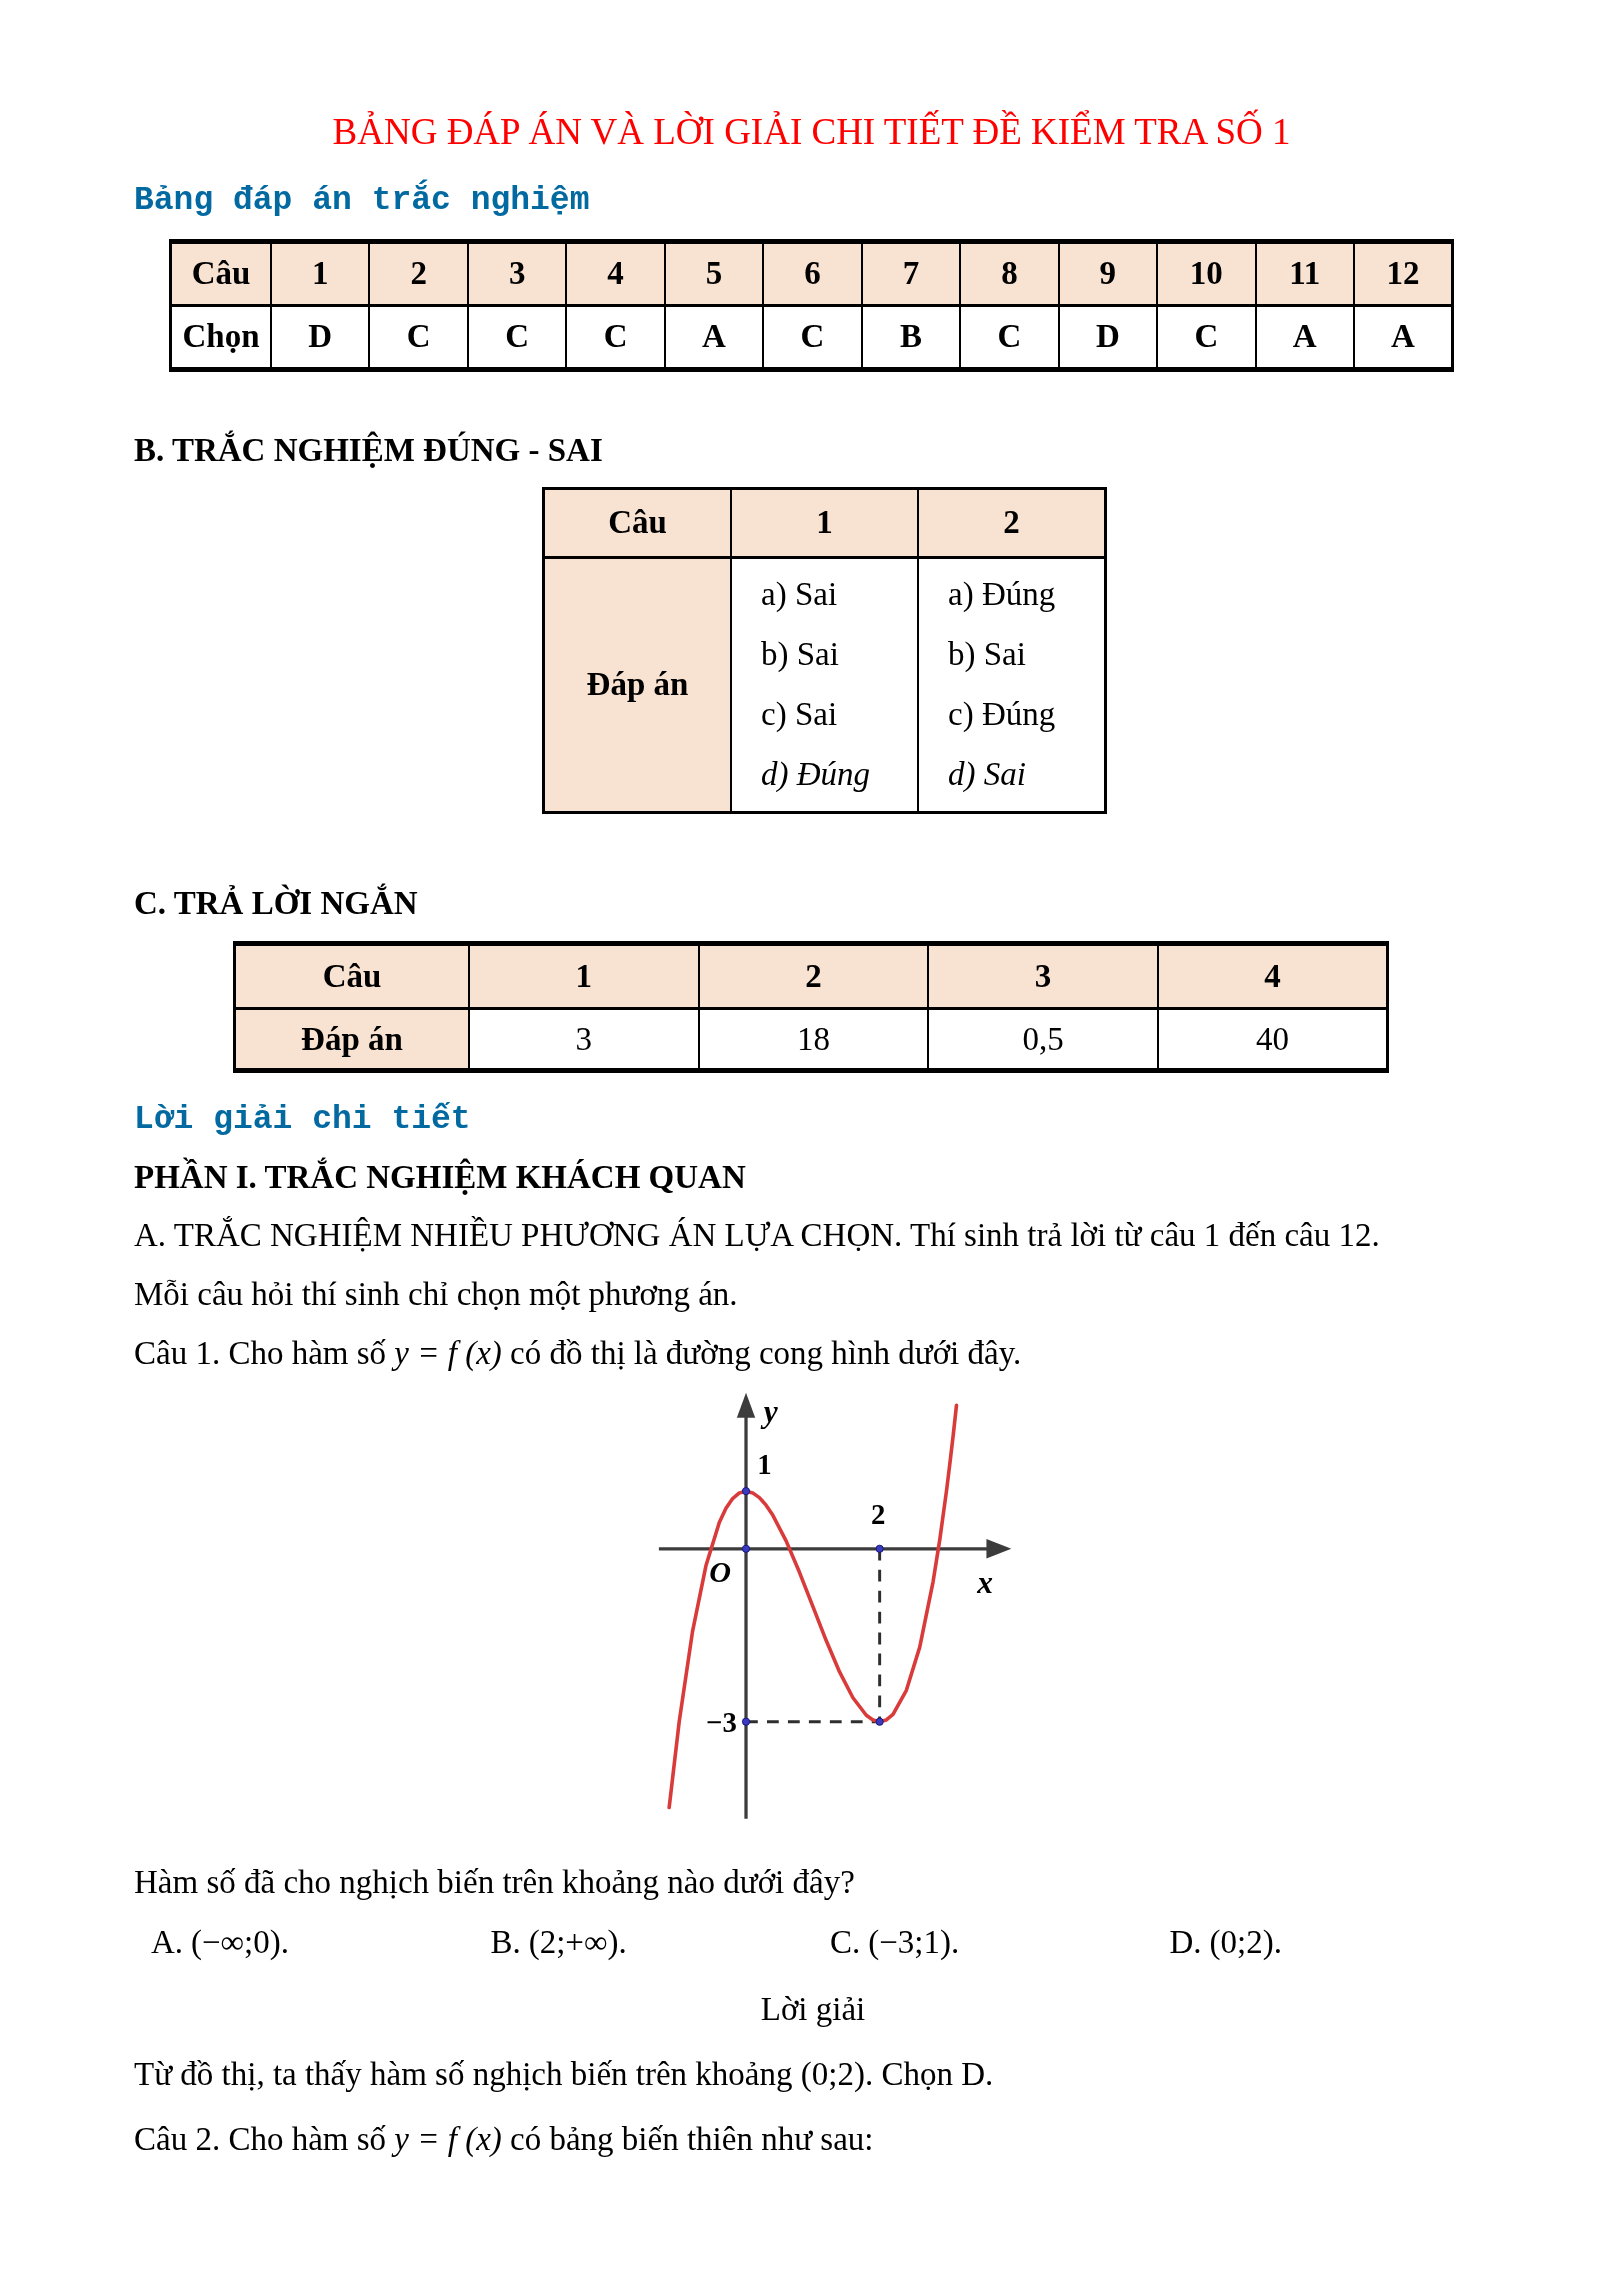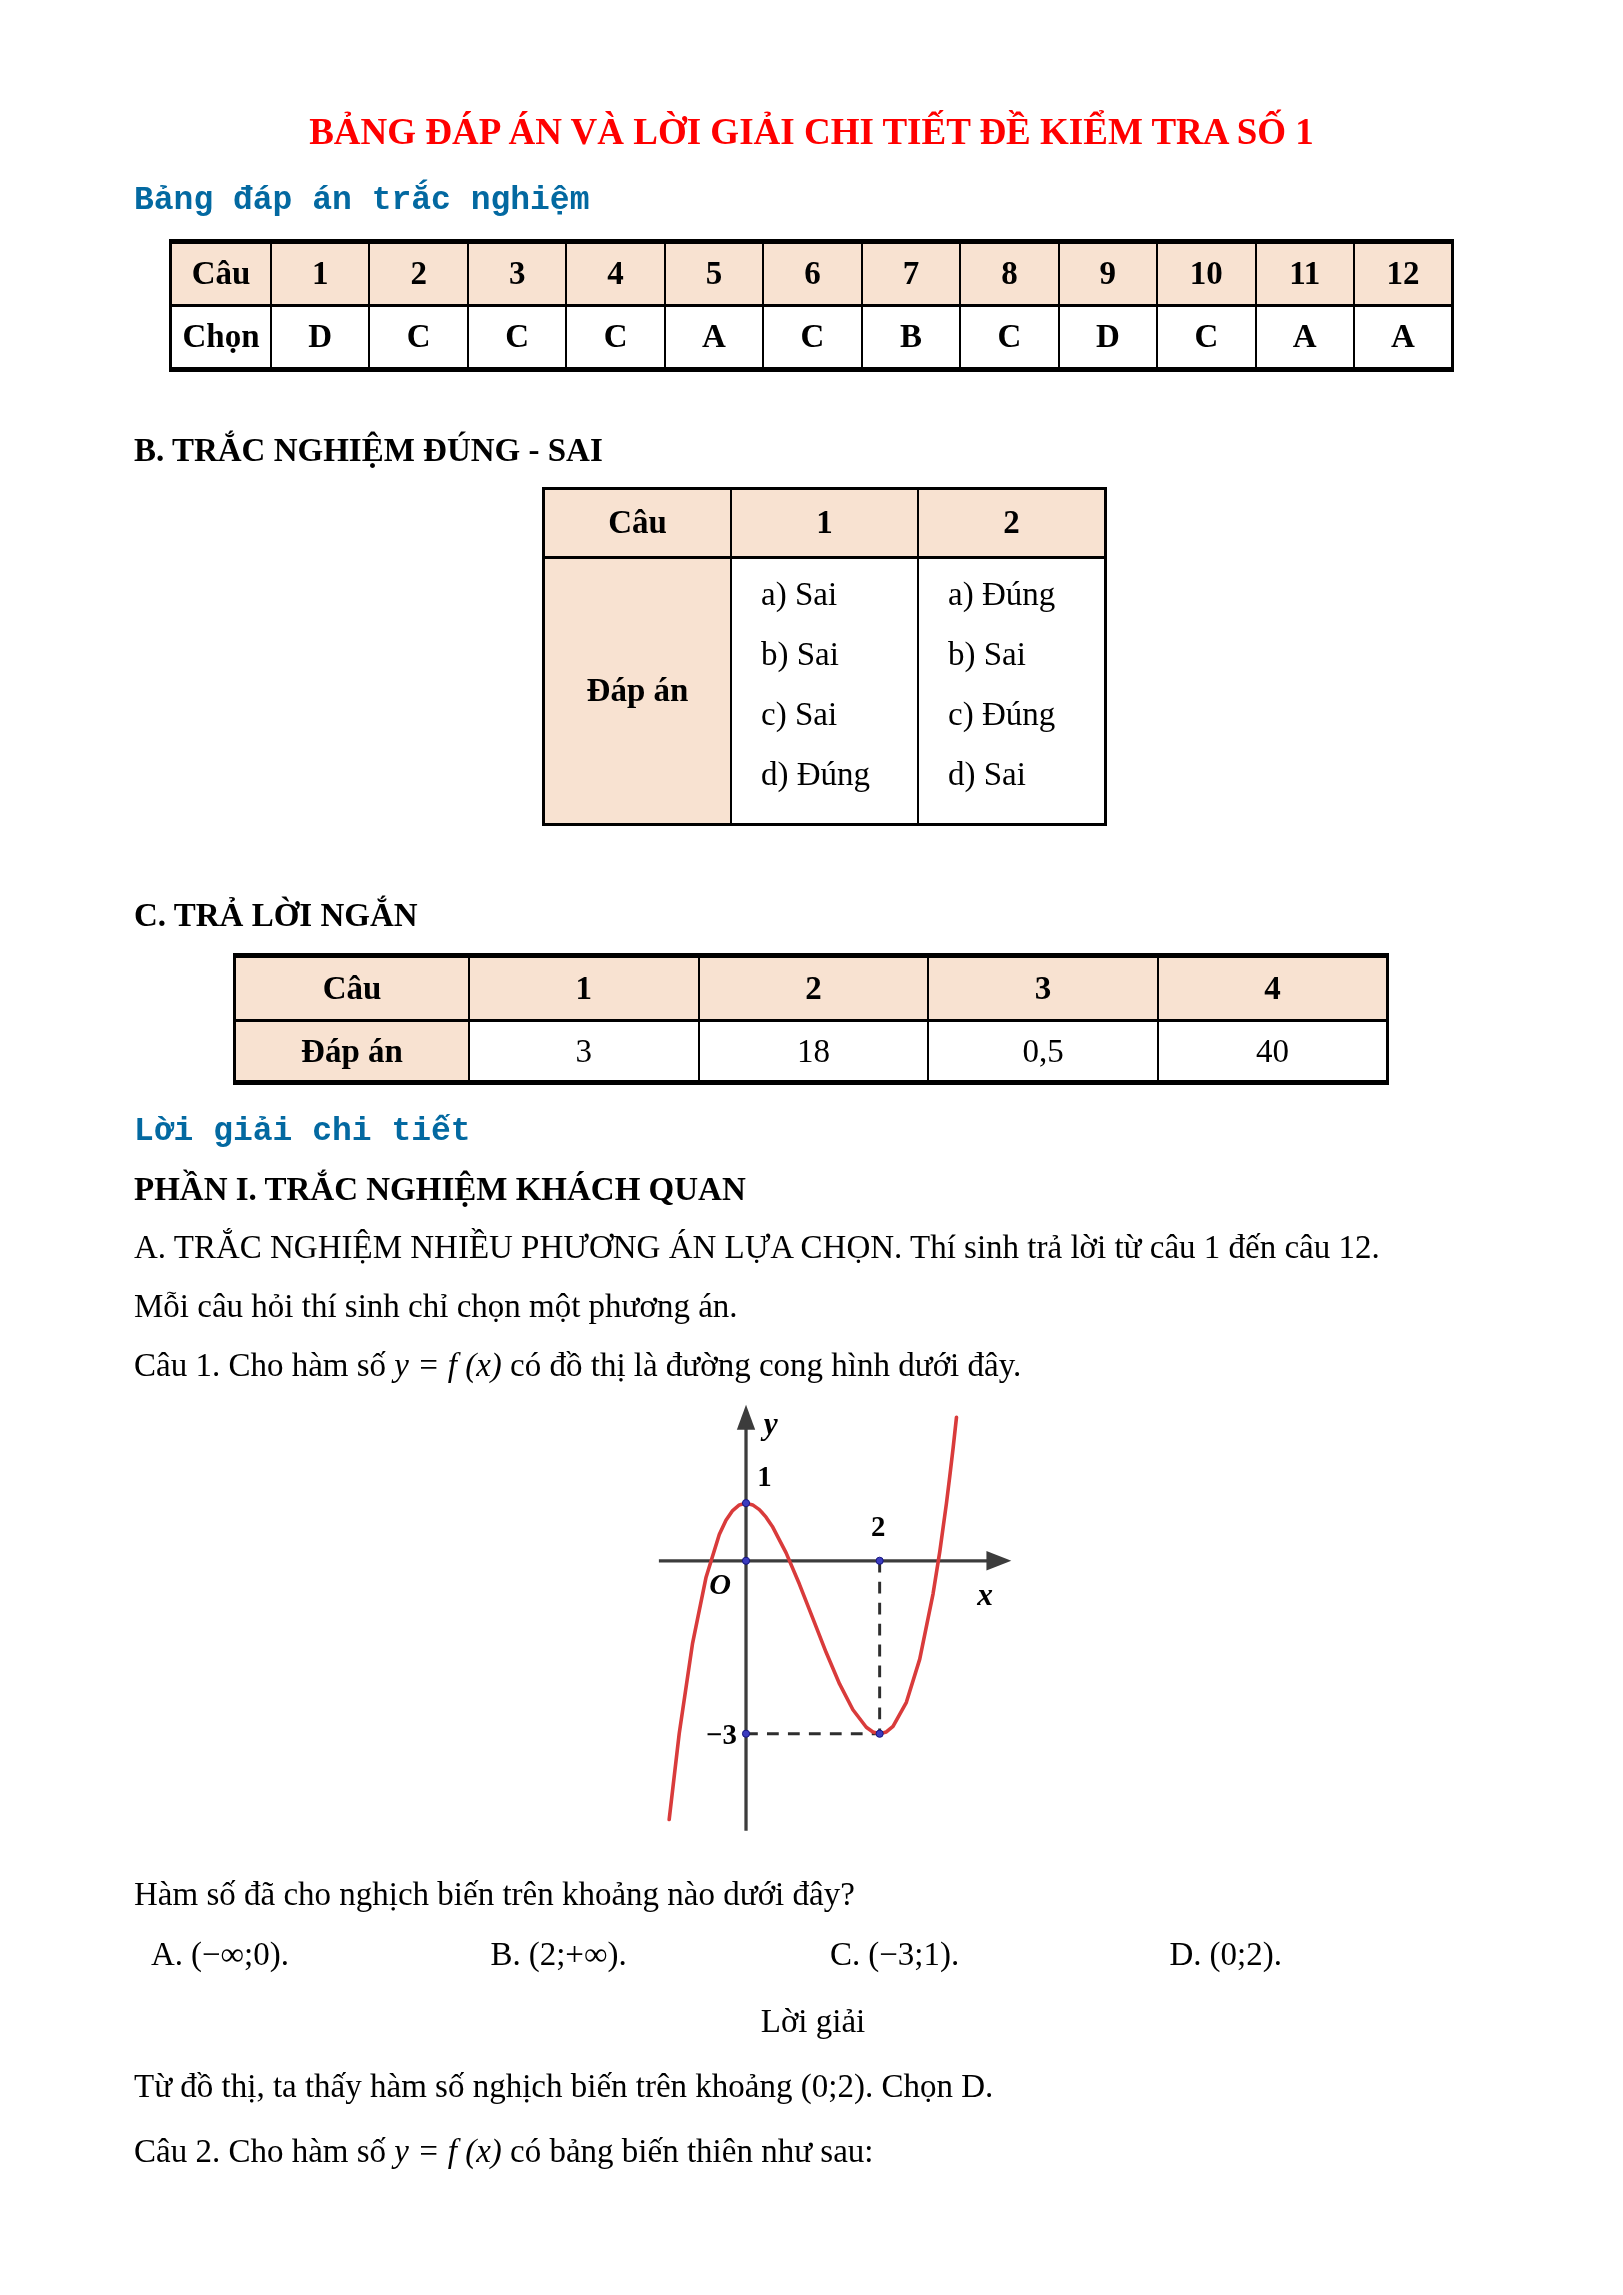--- a/index.html
+++ b/index.html
@@ -1,18 +1,18 @@
 <!DOCTYPE html>
 <html style="font-size:10.5px"><head>
 <meta charset="utf-8">
 <style>
   html,body{margin:0;padding:0;background:#ffffff;}
   .page{position:relative;width:1623px;height:2295px;background:#fff;overflow:hidden;
         font-family:"Liberation Serif","DejaVu Serif",serif;color:#000;font-size:33px;}
-  .title{padding-top:110px;text-align:center;font-weight:bold;font-size:37px;color:#FF0000;}
+  .title{padding-top:110px;text-align:center;font-weight:normal;font-size:37px;color:#FF0000;}
   .content{margin:0 131px 0 134px;}
   .h-blue{margin-top:29px;font-weight:bold;color:#0369a1;font-family:Liberation Mono, monospace;}
   .h-black{margin-top:26px;font-weight:bold;}
   .para{margin:27.5px 0 0 0;line-height:1.15;}
   .math{font-style:italic;}
   b{font-weight:normal;}
 
   table.tbl{border-collapse:collapse;table-layout:fixed;}
   table.tbl td{border:2px solid #000;text-align:center;vertical-align:middle;}
   table.tbl .peach{background:#F8E2D1;}
@@ -21,21 +21,21 @@
   .tbl-a{margin:19.6px 0 0 35px;width:1285px;border:3.9px solid #000;border-top-width:5.2px;border-bottom-width:5.2px;}
   .tbl-a td{height:58px;font-weight:bold;}
   .tbl-a tr.hdr td{border-bottom:3.3px solid #000;}
   .tbl-a td.c0{width:96px;}
 
   .tbl-b{margin:18.3px 0 0 408px;width:548px;border:3.3px solid #000;}
   .tbl-b td{width:183px;}
   .tbl-b tr.hdr td{height:64px;border-bottom:3.3px solid #000;}
   .tbl-b td.tf-cell{text-align:left;vertical-align:middle;padding:17px 6.5px 17px 29px;font-weight:normal;}
   .tbl-b .tf-line{margin:0 0 22px 0;line-height:1.15;}
-  .tbl-b .tf-line:last-child{margin-bottom:12px;}
+  .tbl-b .tf-line:last-child{margin-bottom:0;font-style:italic;}
 
   .tbl-c{margin:19.6px 0 0 99px;width:1156px;border:3.3px solid #000;border-top-width:5.2px;border-bottom-width:5.2px;}
   .tbl-c tr.hdr td{height:59px;border-bottom:3.3px solid #000;}
   .tbl-c td{height:56px;}
   .tbl-c td.c0{width:230px;}
 
   .mt-b{margin-top:60px;}
   .mt-c{margin-top:71px;}
   .mt-sol{margin-top:28px;}
   .tight{margin-top:21px;}

